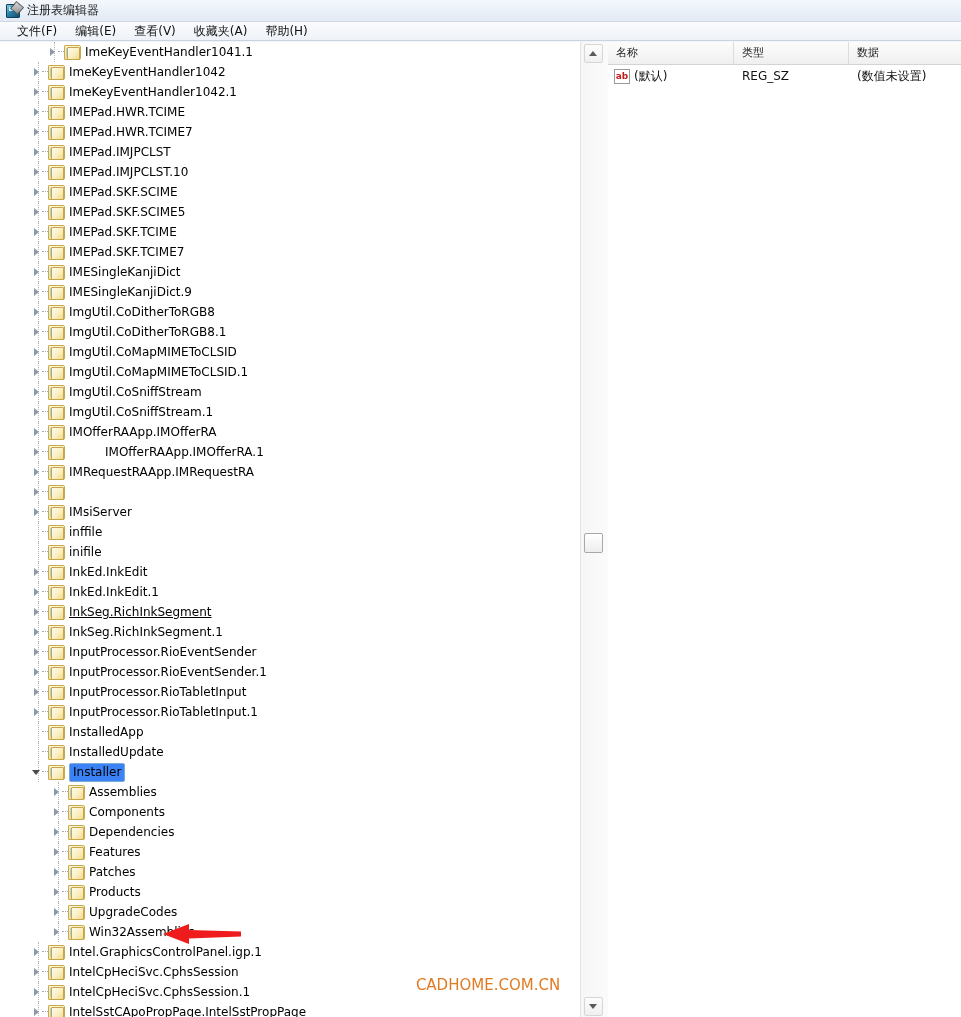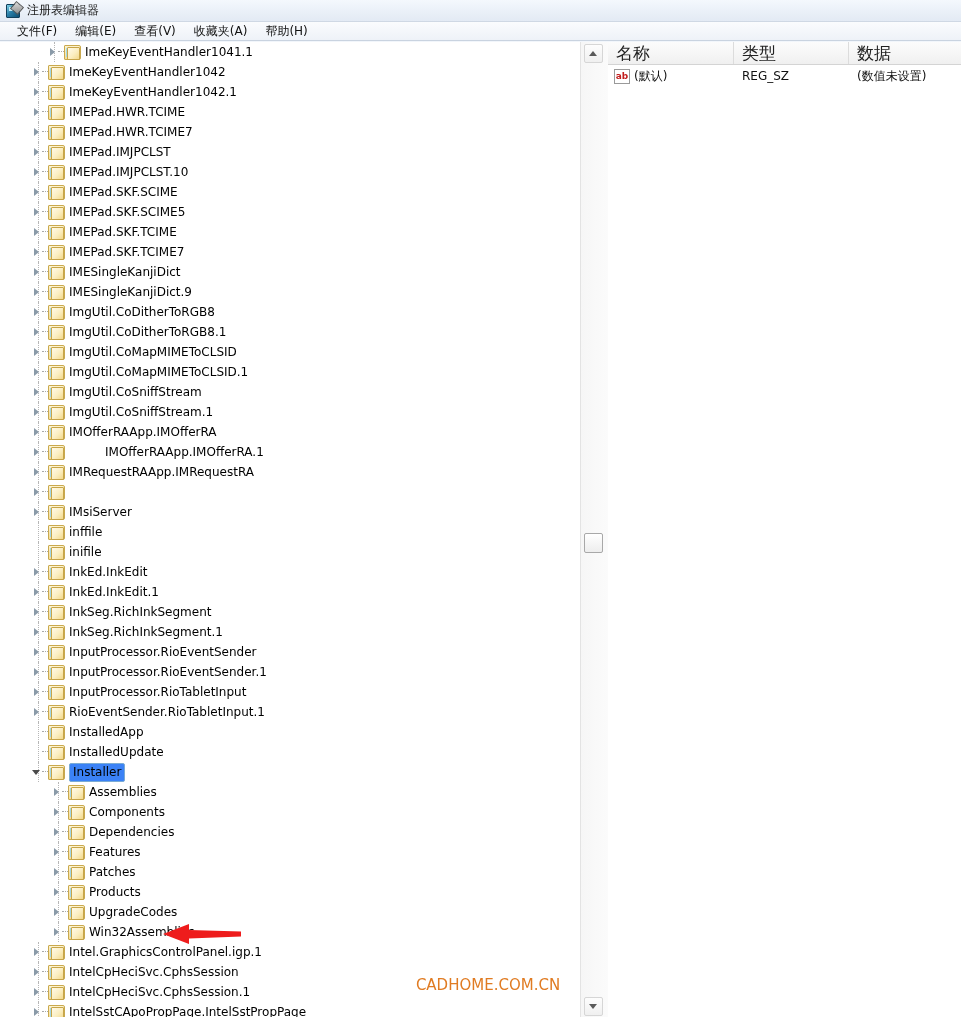--- a/index.html
+++ b/index.html
@@ -45,21 +45,21 @@
   .sb-up .arr{top:6px;border-bottom:5px solid #5a5a5a;}
   .sb-down{top:955px;}
   .sb-down .arr{top:6px;border-top:5px solid #5a5a5a;}
   #sb-thumb{position:absolute;left:3px;top:491px;width:17px;height:18px;
     background:linear-gradient(#ffffff,#ededed);border:1px solid #a8a8a8;border-radius:2px;}
   #list-pane{position:absolute;left:608px;top:42px;width:353px;height:975px;background:#ffffff;}
   
   #list-head{position:relative;height:22px;
     background:linear-gradient(#fcfcfc,#f0f0f0);border-bottom:1px solid #d4d4d4;}
   #list-head .col{position:absolute;top:0;height:22px;line-height:22px;
-    font-size:17px;color:#222;padding-left:8px;box-sizing:border-box;
+    font-size:11px;color:#222;padding-left:8px;box-sizing:border-box;
     border-right:1px solid #dcdcdc;}
   #list-head .c0{left:0;width:126px;}
   #list-head .c1{left:126px;width:115px;}
   #list-head .c2{left:241px;width:112px;border-right:none;}
   #list-body{position:relative;}
   .lrow{position:relative;height:22px;line-height:22px;font-size:12px;color:#111;}
   .lrow .lc{position:absolute;top:0;height:22px;overflow:hidden;white-space:nowrap;}
   .lrow .lc0{left:0;width:126px;padding-left:6px;display:flex;align-items:center;gap:4px;}
   .lrow .lc1{left:126px;width:115px;padding-left:8px;}
   .lrow .lc2{left:241px;width:112px;padding-left:8px;}
@@ -428,21 +428,21 @@
         </div>
         <div class="node" style="top: 560px; position: absolute; left: 0px; width: 580px;">
           <div class="vline" style="left: 38px; top: 0px; height: 20px;"></div>
           <div class="tri-closed" style="left: 34px;"></div>
           <div class="dots" style="left: 42px; width: 6px;"></div>
           <div class="folder" style="left: 48px;">
             <div class="back"></div>
             <div class="spine"></div>
             <div class="front"></div>
           </div>
-          <div class="label" style="left: 69px;">InkSeg.RichInkSegment</div>
+          <div class="label" style="left: 69px; text-decoration: underline;">InkSeg.RichInkSegment</div>
         </div>
         <div class="node" style="top: 580px; position: absolute; left: 0px; width: 580px;">
           <div class="vline" style="left: 38px; top: 0px; height: 20px;"></div>
           <div class="tri-closed" style="left: 34px;"></div>
           <div class="dots" style="left: 42px; width: 6px;"></div>
           <div class="folder" style="left: 48px;">
             <div class="back"></div>
             <div class="spine"></div>
             <div class="front"></div>
           </div>
@@ -483,21 +483,21 @@
         </div>
         <div class="node" style="top: 660px; position: absolute; left: 0px; width: 580px;">
           <div class="vline" style="left: 38px; top: 0px; height: 20px;"></div>
           <div class="tri-closed" style="left: 34px;"></div>
           <div class="dots" style="left: 42px; width: 6px;"></div>
           <div class="folder" style="left: 48px;">
             <div class="back"></div>
             <div class="spine"></div>
             <div class="front"></div>
           </div>
-          <div class="label" style="left: 69px;">RioEventSender.RioTabletInput.1</div>
+          <div class="label" style="left: 69px;">InputProcessor.RioTabletInput.1</div>
         </div>
         <div class="node" style="top: 680px; position: absolute; left: 0px; width: 580px;">
           <div class="vline" style="left: 38px; top: 0px; height: 20px;"></div>
           <div class="dots" style="left: 42px; width: 6px;"></div>
           <div class="folder" style="left: 48px;">
             <div class="back"></div>
             <div class="spine"></div>
             <div class="front"></div>
           </div>
           <div class="label" style="left: 69px;">InstalledApp</div>

